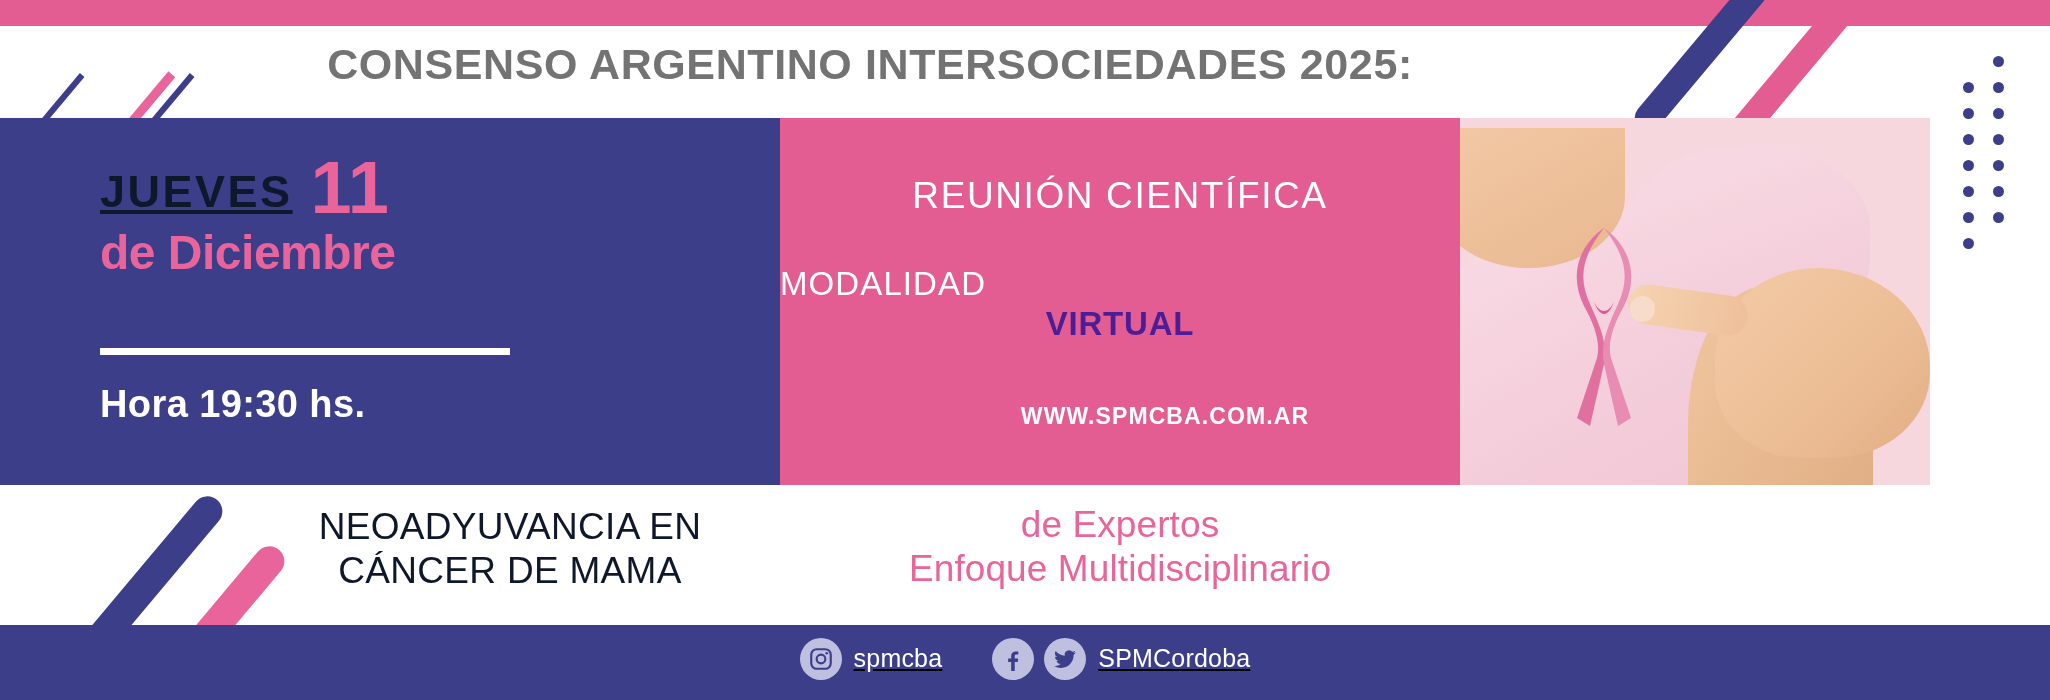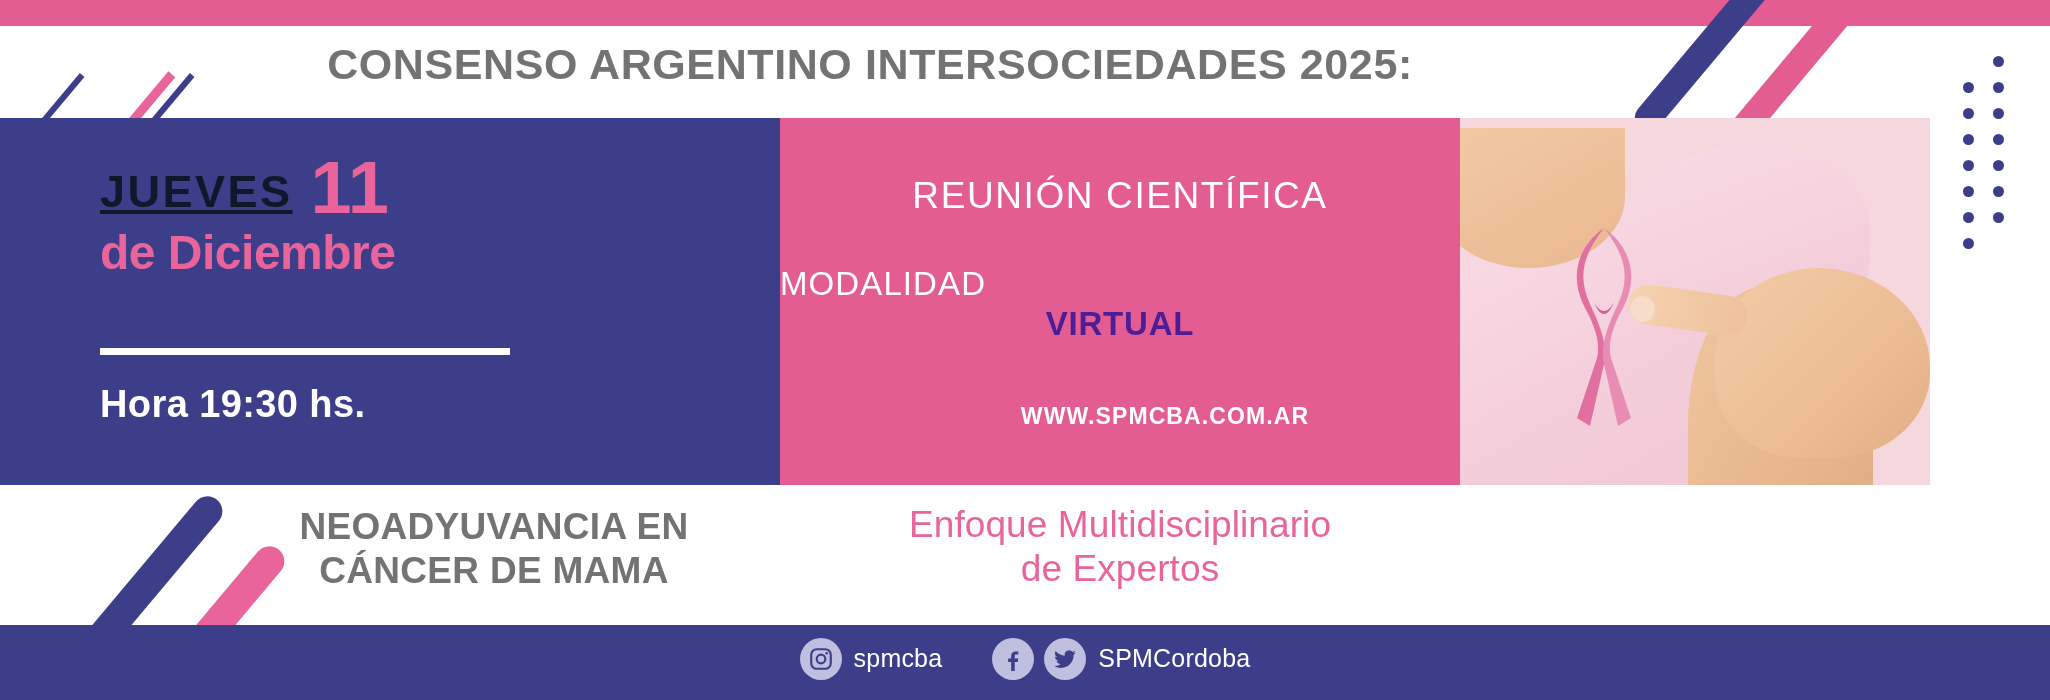--- a/index.html
+++ b/index.html
@@ -209,26 +209,26 @@
 
   
   .bottom-band {
     position: absolute;
     left: 0; top: 485px;
     width: 2050px; height: 140px;
     background: #ffffff;
   }
   .heading-left {
     position: absolute;
-    left: 104px; top: 505px;
+    left: 120px; top: 505px;
     width: 780px;
     text-align: center;
-    color: #737373;
+    color: #0f172a;
     font-size: 37px;
-    font-weight: bold;
+    font-weight: normal;
     line-height: 1.18;
     letter-spacing: 0.3px;
   }
   .heading-right {
     position: absolute;
     left: 790px; top: 503px;
     width: 660px;
     text-align: center;
     color: #e8649a;
     font-size: 37px;
@@ -245,20 +245,21 @@
     background: #3c3e8a;
   }
   .social-row {
     position: absolute;
     left: 0; top: 625px;
     width: 2050px; height: 67px;
     display: flex;
     align-items: center;
     justify-content: center;
     gap: 14px;
+    text-decoration: underline;
   }
   .social-item {
     display: flex;
     align-items: center;
     gap: 12px;
   }
   .social-item.gap-after { margin-right: 36px; }
   .icon-circle {
     width: 42px; height: 42px;
     border-radius: 50%;
@@ -415,22 +416,22 @@
 
   <div class="deco bl-navy"></div>
   <div class="deco bl-pink"></div>
 
   <div class="heading-left">
     <div>NEOADYUVANCIA EN</div>
     <div>CÁNCER DE MAMA</div>
   </div>
 
   <div class="heading-right">
+    <div>de Expertos</div>
     <div>Enfoque Multidisciplinario</div>
-    <div>de Expertos</div>
   </div>
 
   <div class="footer"></div>
   <div class="social-row">
 
     <div class="social-item gap-after">
       <span class="icon-circle">
         <svg width="26" height="26" viewBox="0 0 24 24" fill="none" stroke="#3c3e8a" stroke-width="2">
           <rect x="3" y="3" width="18" height="18" rx="5"></rect>
           <circle cx="12" cy="12" r="4"></circle>

